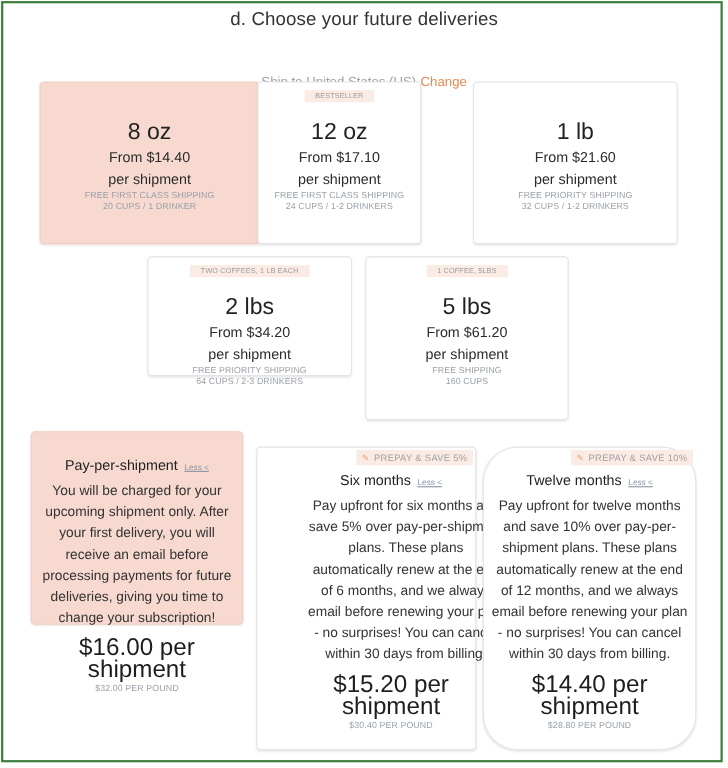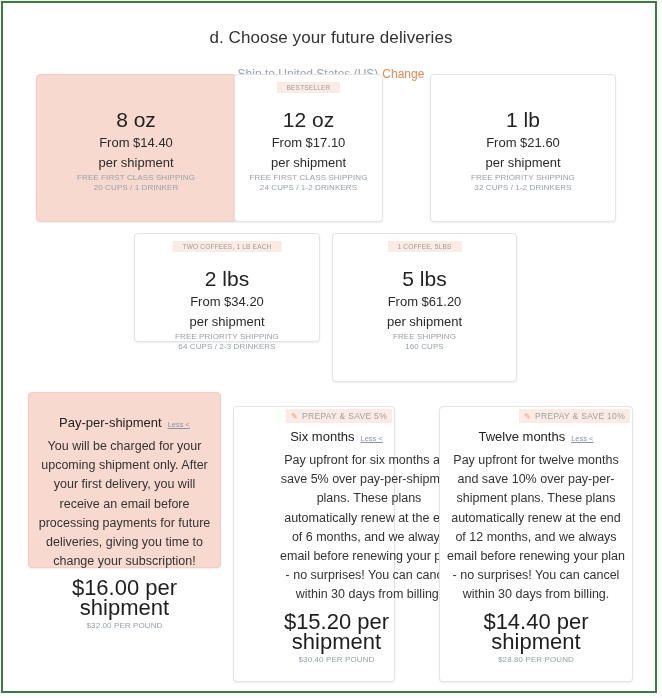--- a/index.html
+++ b/index.html
@@ -5,21 +5,21 @@
   html, body { margin:0; padding:0; }
   body {
     width:662px; height:698px; background:#ffffff; position:relative; overflow:hidden;
     font-family:"Liberation Sans", sans-serif; color:#2b2b2b;
   }
   .frame {
     position:absolute; left:1px; top:1px; width:656px; height:692px;
     border:2px solid #3a7d3c; box-sizing:border-box;
   }
   .title {
-    position:absolute; left:0; width:662px; top:28px; text-align:center;
+    position:absolute; left:0; width:662px; top:8px; text-align:center;
     font-size:17px; color:#333; letter-spacing:0.1px;
   }
   .shipto {
     position:absolute; left:0; width:662px; top:39px; text-align:center; font-size:12px;margin-top:28px;
   }
   .shipto .muted { color:#9aa3ad; }
   .shipto .change { color:#e58a4e; cursor:pointer; margin-left:4px; }
 
   .size-card {
     position:absolute; box-sizing:border-box; background:#fff;
@@ -110,31 +110,31 @@
 
 <div class="plan-card selected" style="left:28px; top:392px; width:193px; height:176px;">
   <div class="head" style="margin-top:22px;">
     <span>Pay-per-shipment</span><span class="less">Less &lt;</span>
   </div>
   <div class="desc" style="width:178px; margin-top:4px;">You will be charged for your upcoming shipment only. After your first delivery, you will receive an email before processing payments for future deliveries, giving you time to change your subscription!</div>
   <div class="price" style="margin-top:7px;">$16.00 per shipment</div>
   <div class="pound">$32.00 PER POUND</div>
 </div>
 
-<div class="plan-card" style="left:233px; top:406px; width:162px; height:276px;padding-left:45px;">
+<div class="plan-card" style="left:233px; top:406px; width:200px; height:276px;padding-left:45px;">
   <div class="save"><span class="tag">✎</span><span>PREPAY &amp; SAVE 5%</span></div>
   <div class="head" style="margin-top:22px;">
     <span>Six months</span><span class="less">Less &lt;</span>
   </div>
   <div class="desc" style="width:180px; margin-top:4px;">Pay upfront for six months and save 5% over pay-per-shipment plans. These plans automatically renew at the end of 6 months, and we always email before renewing your plan - no surprises! You can cancel within 30 days from billing.</div>
   <div class="price" style="margin-top:7px;">$15.20 per shipment</div>
   <div class="pound">$30.40 PER POUND</div>
 </div>
 
-<div class="plan-card" style="left:439px; top:406px; width:194px; height:276px;">
+<div class="plan-card" style="left:439px; top:406px; width:194px; height:276px;border-radius:32px;">
   <div class="save"><span class="tag">✎</span><span>PREPAY &amp; SAVE 10%</span></div>
   <div class="head" style="margin-top:22px;">
     <span>Twelve months</span><span class="less">Less &lt;</span>
   </div>
   <div class="desc" style="width:180px; margin-top:4px;">Pay upfront for twelve months and save 10% over pay-per-shipment plans. These plans automatically renew at the end of 12 months, and we always email before renewing your plan - no surprises! You can cancel within 30 days from billing.</div>
   <div class="price" style="margin-top:7px;">$14.40 per shipment</div>
   <div class="pound">$28.80 PER POUND</div>
 </div>
 
 </body></html>

